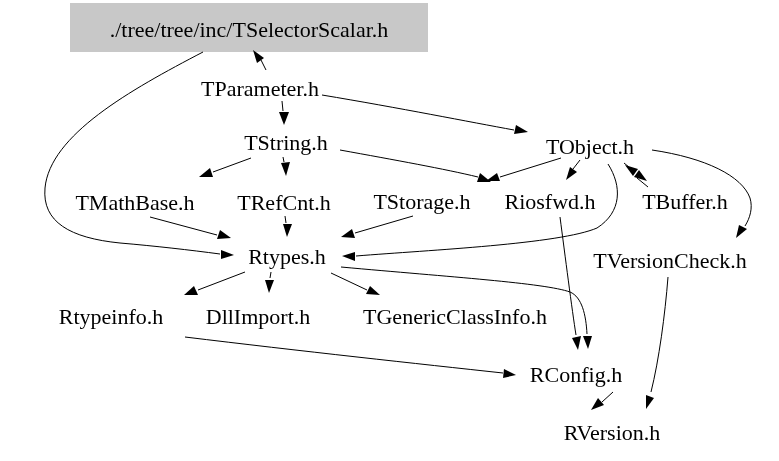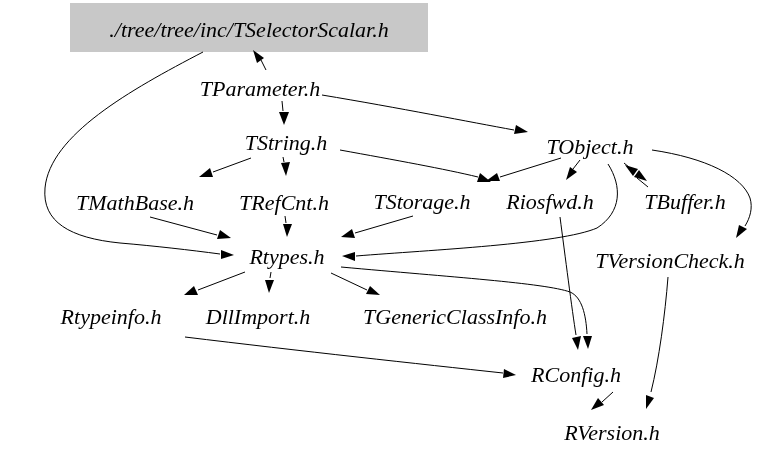--- a/index.html
+++ b/index.html
@@ -1,17 +1,17 @@
 <!DOCTYPE html>
 <html><head>
 <meta charset="utf-8">
 <style>
   html,body{margin:0;padding:0;background:#ffffff;}
   .canvas{position:relative;width:779px;height:461px;background:#ffffff;overflow:hidden;
-          font-family:"Liberation Serif","DejaVu Serif",serif;font-style:italic;}
+          font-family:"Liberation Serif","DejaVu Serif",serif;}
   svg{display:block;}
   .edge{fill:none;stroke:#000000;stroke-width:1;}
   .ah{fill:#000000;stroke:none;}
   .node-label{font-family:"Liberation Serif","DejaVu Serif",serif;font-size:22px;fill:#000000;
               text-anchor:middle;cursor:pointer;}
   .root-label{font-size:22px;}
 </style>
 </head>
 <body>
 

